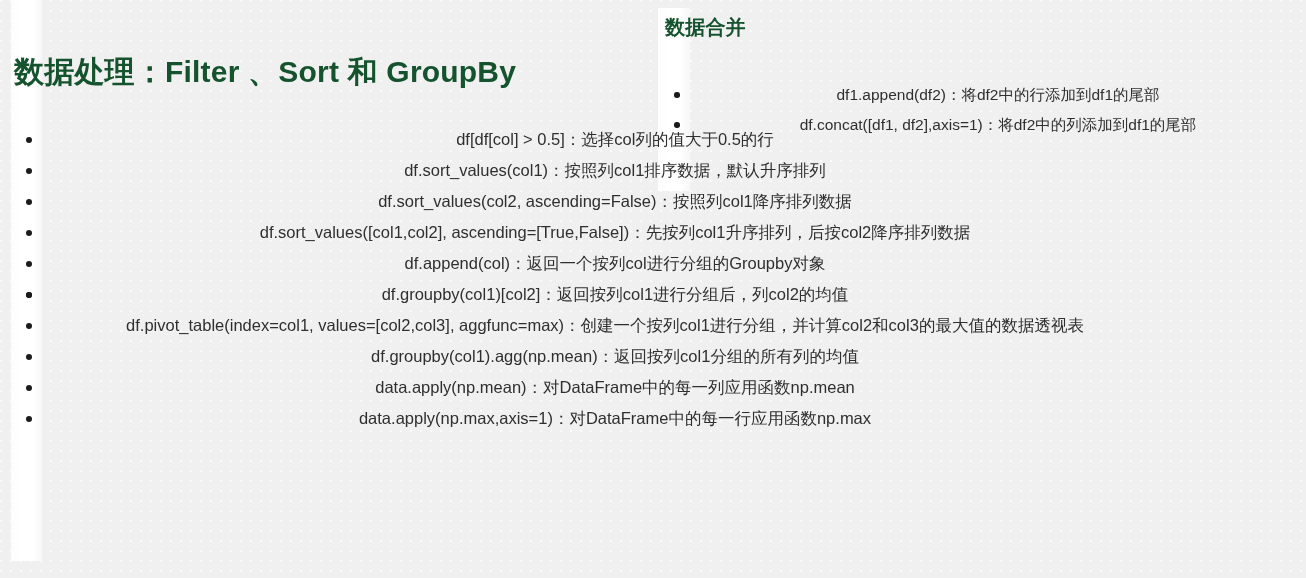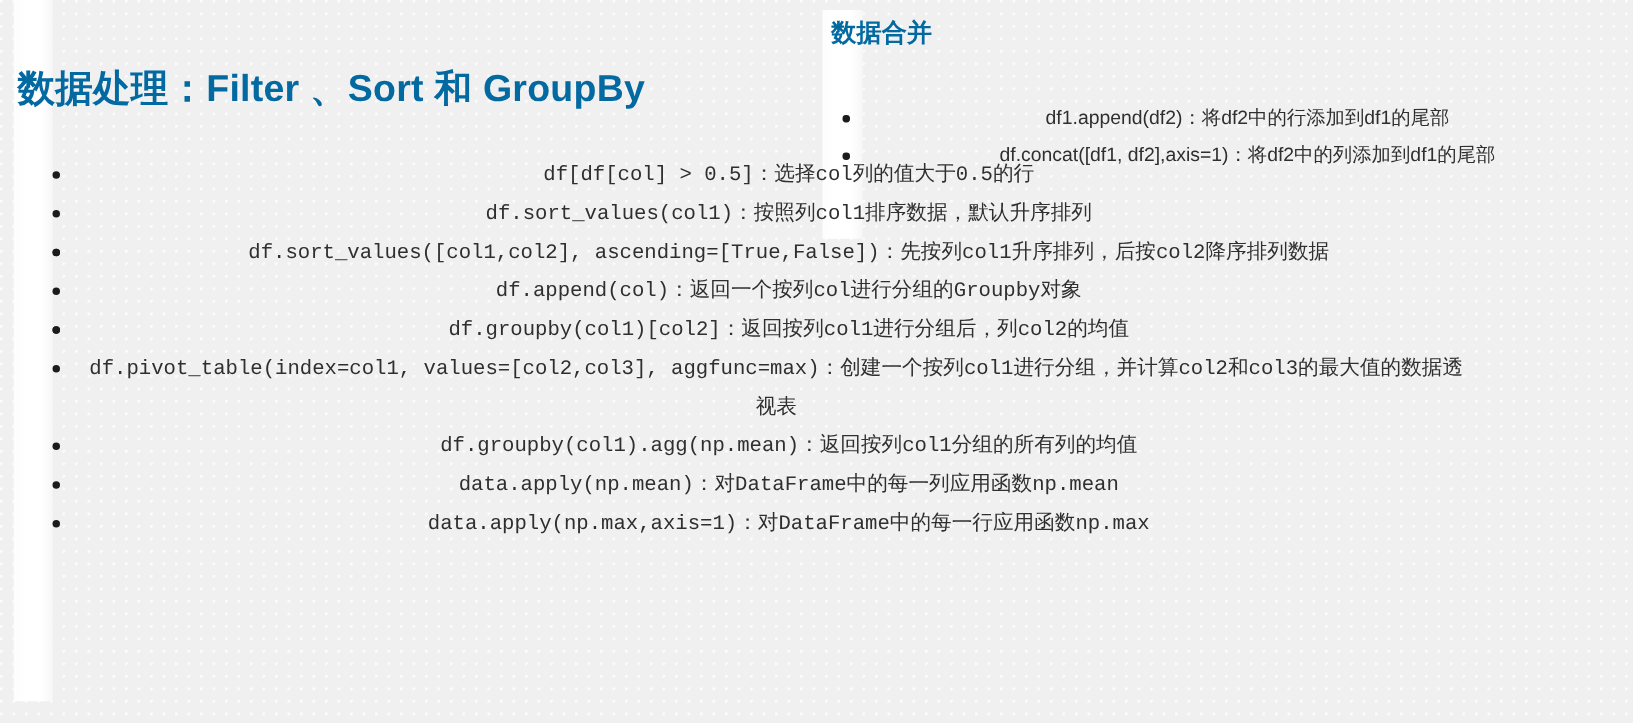--- a/index.html
+++ b/index.html
@@ -50,21 +50,21 @@
     top: 0px;
     width: 1200px;
   }
   .col-right {
     left: 648px;
     top: 0px;
     width: 658px;
   }
 
   .heading {
-    color: #0369a1;
+    color: #14532d;
     font-weight: bold;
     letter-spacing: 0.2px;
     white-space: nowrap;
     text-align: center;
   }
   .heading-left {
     position: absolute;
     left: 14px;
     top: 58px;
     font-size: 30px;
@@ -78,24 +78,23 @@
     line-height: 26px;
   }
 
   ul.bullets {
     list-style: none;
     margin: 0;
     padding: 0;
     position: absolute;
   }
   ul.bullets.left-list {
-    left: 16px;
+    left: 0px;
     top: 124px;
     width: 1180px;
-    font-family: Liberation Mono, monospace;
   }
   ul.bullets.right-list {
     left: 0px;
     top: 80px;
     width: 650px;
   }
 
   ul.bullets li {
     position: relative;
     color: #2f2f2f;
@@ -147,20 +146,21 @@
     <li>
       <span class="dot"></span>
       <span class="txt">df[df[col] &gt; 0.5]：选择col列的值大于0.5的行</span>
     </li>
     <li>
       <span class="dot"></span>
       <span class="txt">df.sort_values(col1)：按照列col1排序数据，默认升序排列</span>
     </li>
     <li>
       <span class="dot"></span>
+      <span class="txt">df.sort_values(col2, ascending=False)：按照列col1降序排列数据</span>
     </li>
     <li>
       <span class="dot"></span>
       <span class="txt">df.sort_values([col1,col2], ascending=[True,False])：先按列col1升序排列，后按col2降序排列数据</span>
     </li>
     <li>
       <span class="dot"></span>
       <span class="txt">df.append(col)：返回一个按列col进行分组的Groupby对象</span>
     </li>
     <li>

